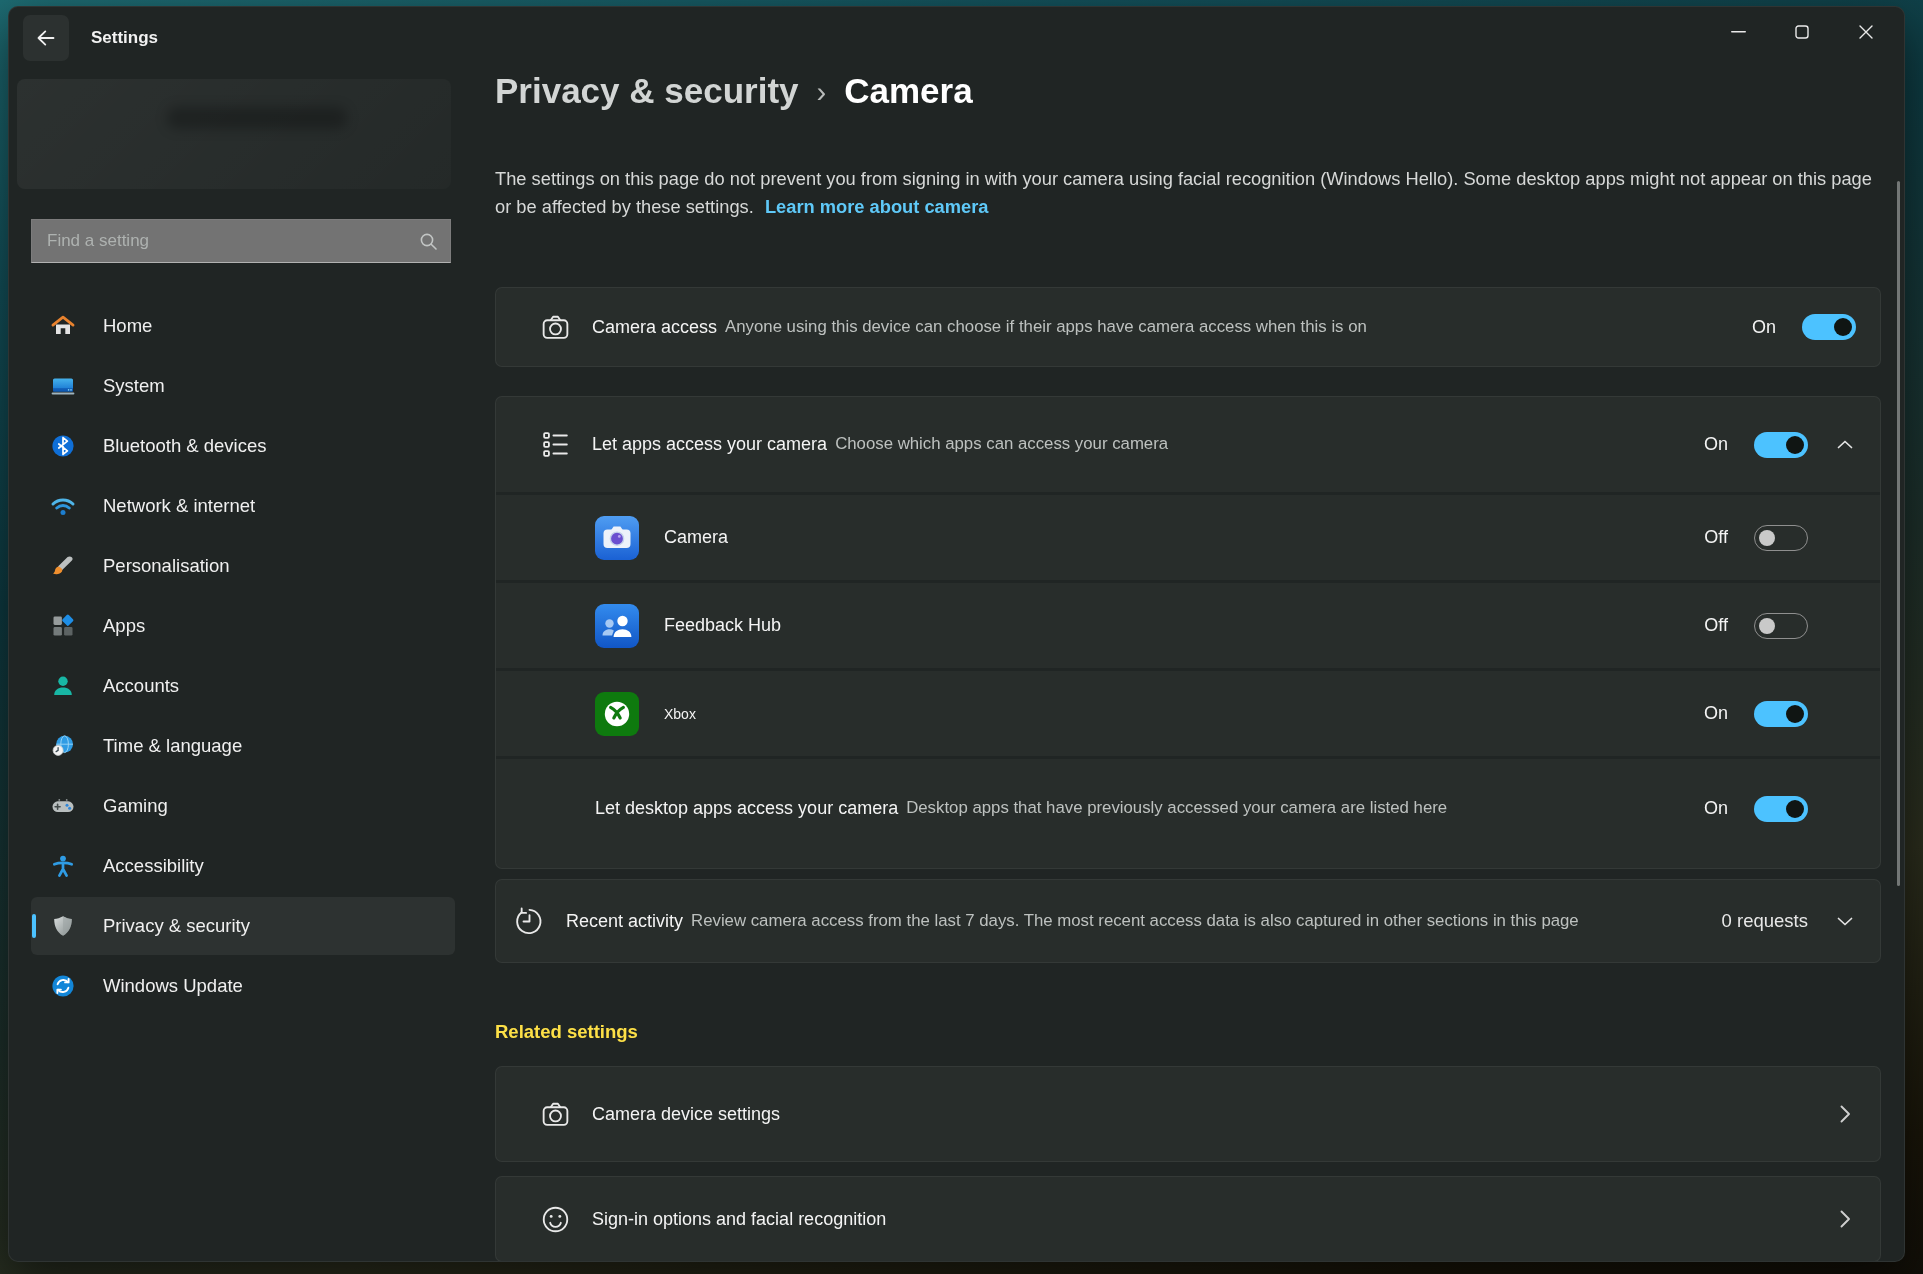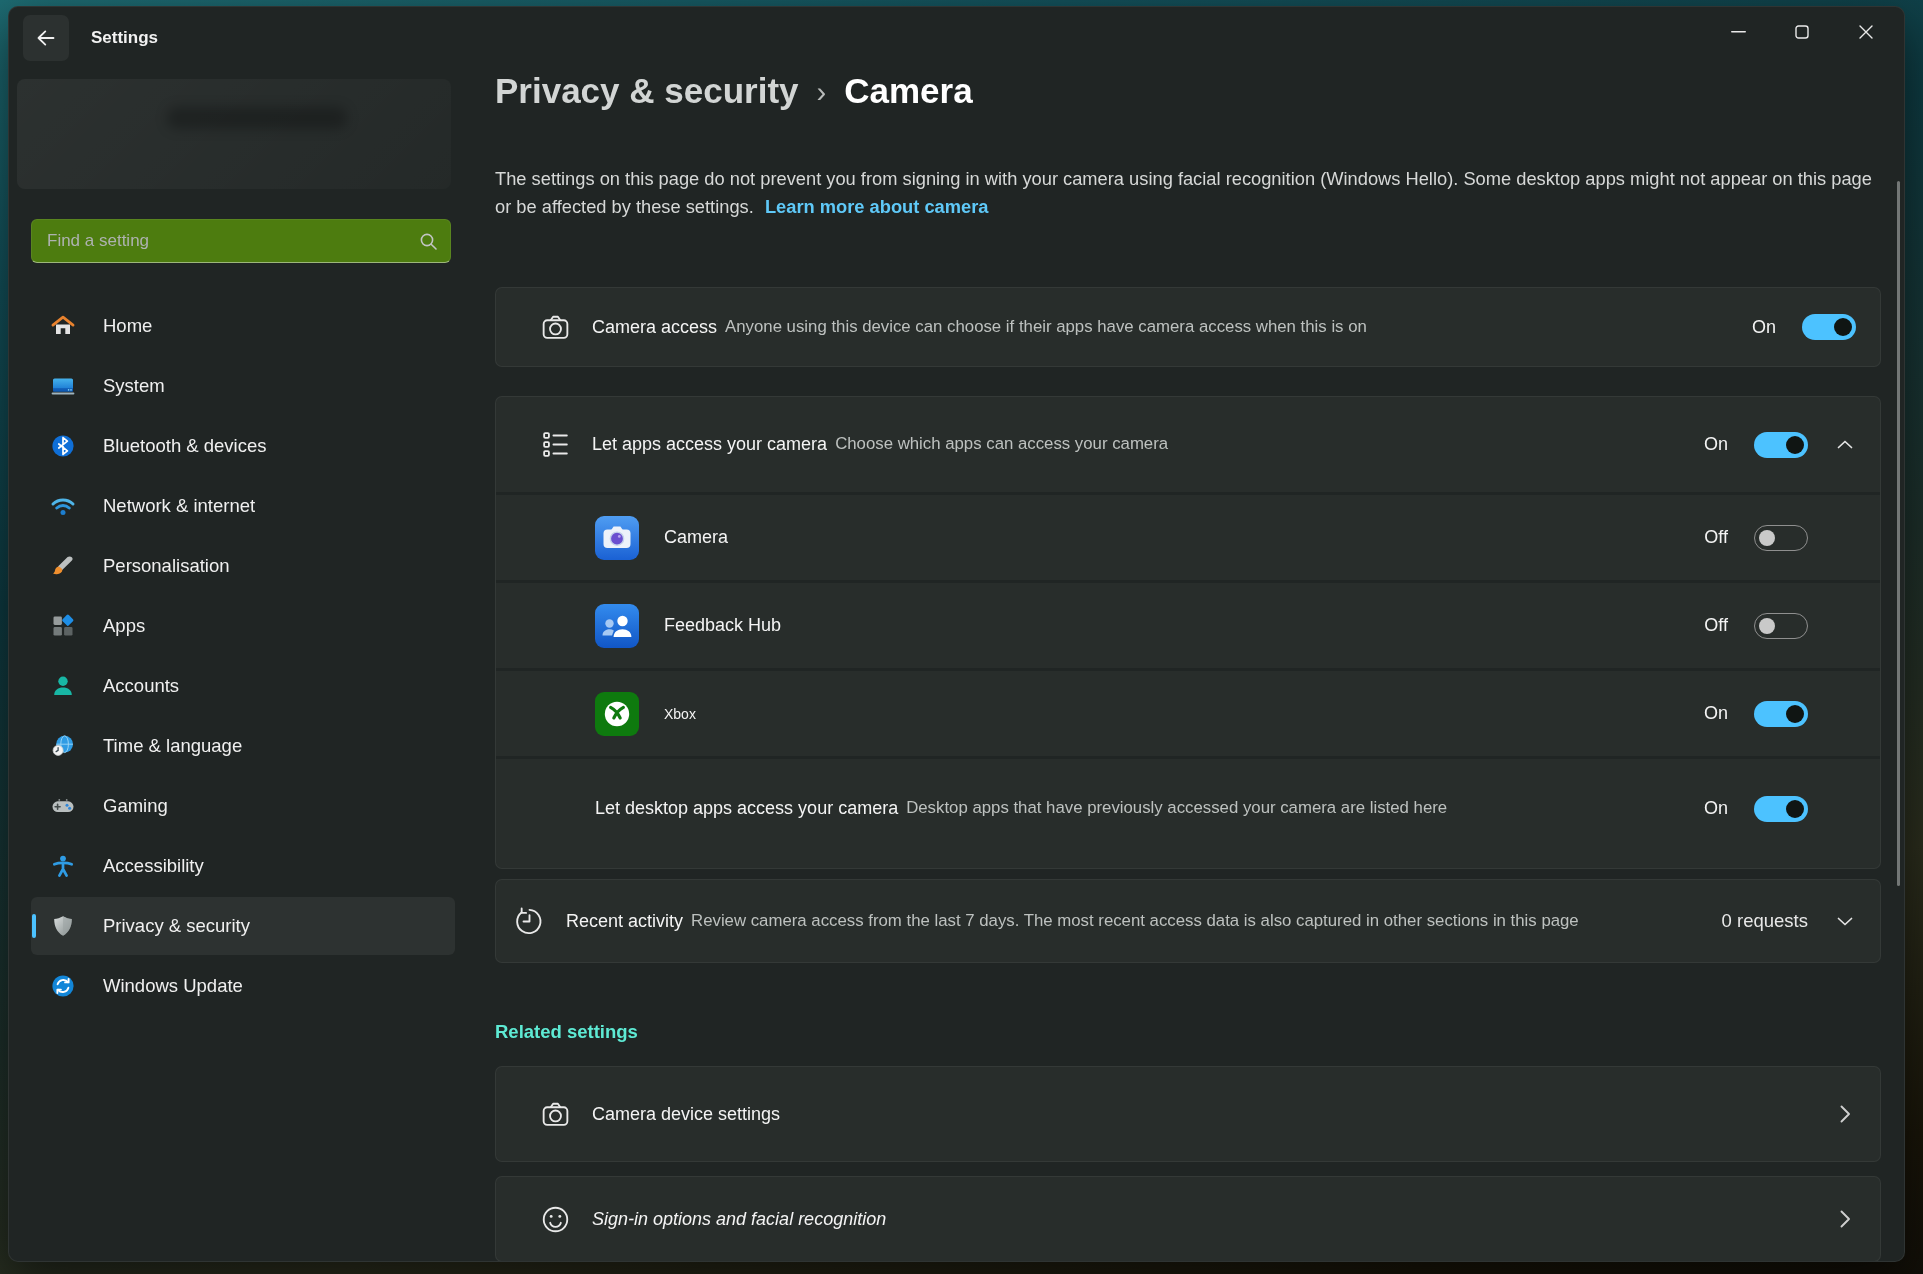--- a/index.html
+++ b/index.html
@@ -23,22 +23,22 @@
     color:#f2f2f2; font-size:17px; font-weight:600; }
   .win-controls { position:absolute; right:6px; top:0; height:50px; display:flex; }
   .win-btn { width:64px; height:50px; display:flex; align-items:center; justify-content:center; }
   
   .account-card { position:absolute; left:8px; top:72px; width:434px; height:110px;
     border-radius:8px; background:linear-gradient(135deg, rgba(255,255,255,0.055), rgba(255,255,255,0.02));
     overflow:hidden; }
   .account-card .blob { position:absolute; left:150px; top:28px; width:180px; height:22px;
     background:rgba(0,0,0,0.25); filter:blur(6px); border-radius:10px; }
   .search-box { position:absolute; left:22px; top:212px; width:420px; height:44px;
-    background:#4d7c0f; border:1px solid rgba(255,255,255,0.07);
-    border-bottom:1px solid rgba(255,255,255,0.45); border-radius:6px;
+    background:#737373; border:1px solid rgba(255,255,255,0.07);
+    border-bottom:1px solid rgba(255,255,255,0.45); border-radius:0;
     display:flex; align-items:center; padding:0 12px 0 15px; }
   .search-box input { flex:1; background:transparent; border:none; outline:none;
     color:#e8e8e8; font-size:17px; font-family:"Liberation Sans", sans-serif; }
   .search-box input::placeholder { color:#aeb2b0; opacity:1; }
   .nav { position:absolute; left:22px; top:290px; width:424px; }
   .nav-item { position:relative; height:58px; margin-bottom:2px; border-radius:6px;
     display:flex; align-items:center; padding-left:18px; gap:26px; cursor:default; }
   .nav-item .nicon { width:28px; height:28px; display:flex; align-items:center; justify-content:center; }
   .nav-item .nlabel { color:#f0f0f0; font-size:18.5px; }
   .nav-item.selected { background:#2d3231; }
@@ -70,21 +70,21 @@
   .state-label { color:#f4f4f4; font-size:18px; }
   .value-label { color:#e8e8e8; font-size:18.5px; }
   .chev-slot { width:22px; display:flex; align-items:center; justify-content:center; }
   .toggle { position:relative; width:54px; height:26px; border-radius:13px; flex:none; cursor:pointer; }
   .toggle.on { background:#4cc2ff; }
   .toggle.on .knob { position:absolute; right:4px; top:4px; width:18px; height:18px;
     border-radius:50%; background:#101513; }
   .toggle.off { background:transparent; border:1px solid #8f8f8f; }
   .toggle.off .knob { position:absolute; left:4px; top:4px; width:16px; height:16px;
     border-radius:50%; background:#c9c9c9; }
-  .section-header { position:absolute; left:0; top:1014px; color:#5eead4;
+  .section-header { position:absolute; left:0; top:1014px; color:#fde047;
     font-size:18.5px; font-weight:700; }
   .link-card-label { color:#f4f4f4; font-size:18px; }
   .scrollbar { position:absolute; left:1888px; top:174px; width:3px; height:705px;
     border-radius:2px; background:#8f9392; opacity:0.75; }
   svg { display:block; }
 </style>
 </head>
 <body>
 
 <div class="window">
@@ -473,21 +473,21 @@
       <span class="link-card-label">Camera device settings</span>
       <div class="right">
         <span class="chev-slot">
           <svg width="11" height="18" viewBox="0 0 11 18">
               <path d="M1.5 1.5 L9 9 L1.5 16.5" fill="none" stroke="#cfcfcf" stroke-width="1.9" stroke-linecap="round" stroke-linejoin="round"></path>
             </svg>
         </span>
       </div>
     </div>
 
-    <div class="card" style="top:1169px; height:86px;font-style:italic;">
+    <div class="card" style="top:1169px; height:86px;">
       <span class="glyph">
         <svg width="33" height="33" viewBox="0 0 32 32">
             <circle cx="16" cy="16" r="11.4" fill="none" stroke="#e9e9e9" stroke-width="1.8"></circle>
             <circle cx="11.8" cy="13" r="1.4" fill="#e9e9e9"></circle>
             <circle cx="20.2" cy="13" r="1.4" fill="#e9e9e9"></circle>
             <path d="M10.8 19.2 a5.4 5.4 0 0 0 10.4 0" fill="none" stroke="#e9e9e9" stroke-width="1.8" stroke-linecap="round"></path>
           </svg>
       </span>
       <span class="link-card-label">Sign-in options and facial recognition</span>
       <div class="right">

